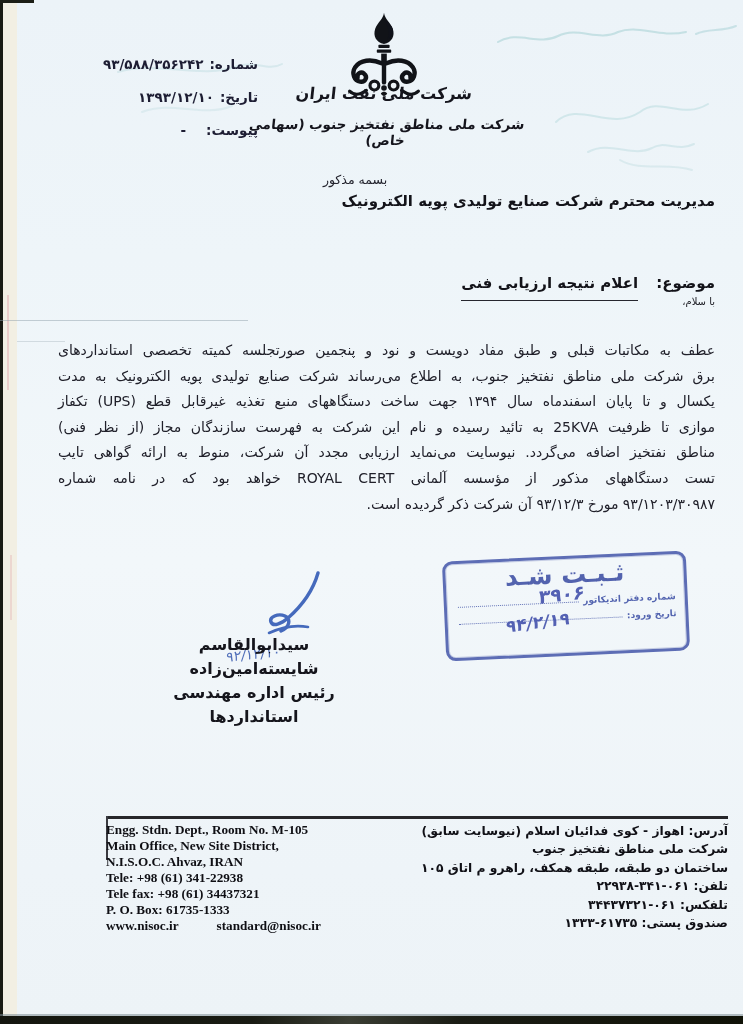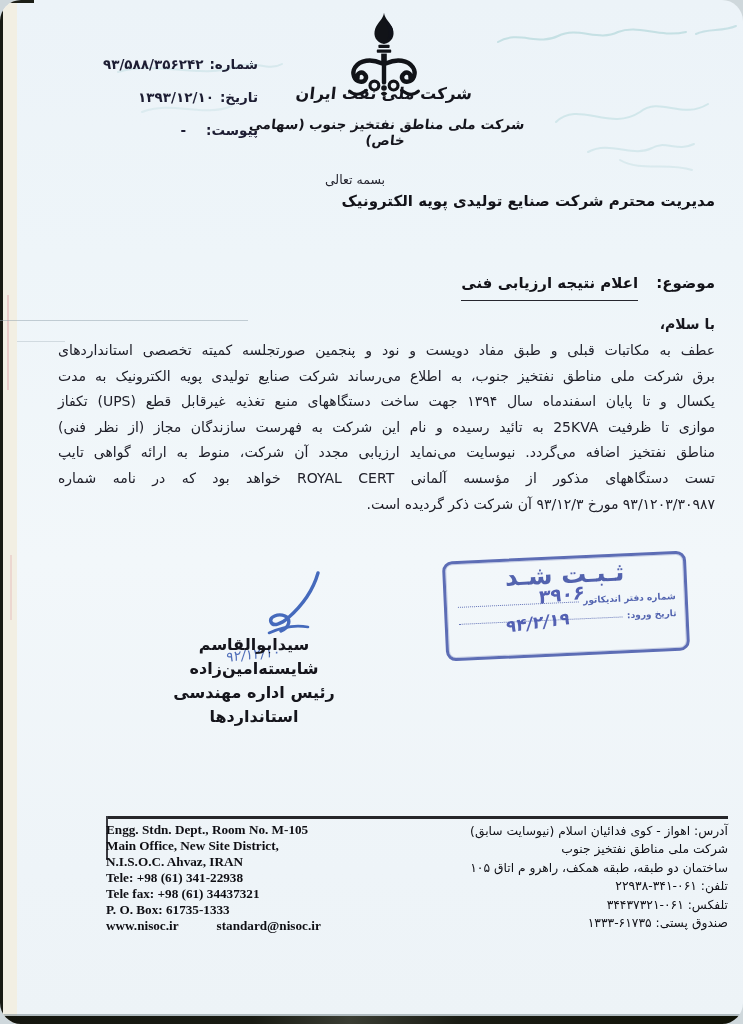--- a/index.html
+++ b/index.html
@@ -1,19 +1,19 @@
 <!DOCTYPE html>
 <html lang="fa"><head>
 <meta charset="utf-8">
 <style>
   html,body{margin:0;padding:0;background:#cfd8dc;}
   #page{
     position:relative;width:743px;height:1024px;margin:0 auto;overflow:hidden;
     background:linear-gradient(180deg,#ecf3f8 0%,#eef5f9 25%,#f2f7fa 55%,#eef4f8 85%,#edf3f7 100%);
-    font-family:"DejaVu Sans",sans-serif;color:#1c1c24;border-radius:21px;
+    font-family:"DejaVu Sans",sans-serif;color:#1c1c24;
   }
   
   .edge-left-black{position:absolute;left:0;top:0;width:3px;height:1024px;background:#181a12;}
   .edge-left-cream{position:absolute;left:3px;top:0;width:14px;height:1024px;background:#f2efe3;}
   .pink-mark1{position:absolute;left:7px;top:295px;width:2px;height:95px;background:rgba(214,120,134,.28);}
   .pink-mark2{position:absolute;left:10px;top:555px;width:2px;height:65px;background:rgba(214,120,134,.2);}
   .edge-top-dark{position:absolute;left:0;top:0;width:34px;height:3px;background:#1c1e16;}
   .edge-bottom-grey{position:absolute;left:0;bottom:8px;width:743px;height:2px;background:rgba(125,140,148,.55);}
   .edge-bottom-dark{position:absolute;left:0;bottom:0;width:743px;height:8px;
     background:linear-gradient(90deg,#14160f 0%,#191b13 34%,#3a3d33 47%,#1a1c14 62%,#101207 100%);}
@@ -30,21 +30,21 @@
   .company1{position:absolute;left:278px;top:84px;width:212px;text-align:center;direction:rtl;
     font-size:16px;font-weight:bold;transform:skewX(-6deg);color:#15151d;}
   .company2{position:absolute;left:248px;top:116px;width:276px;text-align:center;direction:rtl;
     font-size:13.5px;font-weight:bold;transform:skewX(-6deg);color:#15151d;}
   
   .bismillah{position:absolute;left:285px;top:172px;width:140px;text-align:center;direction:rtl;
     font-size:12.5px;color:#23232d;}
   .addressee{position:absolute;right:28px;top:192px;direction:rtl;font-size:15px;font-weight:bold;color:#131319;}
   .subject{position:absolute;right:28px;top:274px;direction:rtl;font-size:15px;font-weight:bold;color:#131319;}
   .subject .subject-text{border-bottom:1.6px solid #26262e;padding-bottom:8px;margin-right:18px;}
-  .salutation{position:absolute;right:28px;top:316px;direction:rtl;font-size:14px;font-weight:bold;color:#18181f;}
+  .salutation{position:absolute;right:28px;top:296px;direction:rtl;font-size:10px;font-weight:normal;color:#18181f;}
   .body{position:absolute;left:58px;right:28px;top:338px;}
   .body-line{direction:rtl;font-size:14px;line-height:25.6px;color:#20202a;
     text-align:justify;text-align-last:justify;}
   .body-line.last{text-align:right;text-align-last:auto;}
   
   .sig-stroke{position:absolute;left:262px;top:570px;width:62px;height:66px;}
   .sig-block{position:absolute;left:138px;top:633px;width:232px;text-align:center;direction:rtl;
     font-size:16px;font-weight:bold;color:#15151c;line-height:24px;}
   .sig-date{position:absolute;left:226px;top:646px;font-size:14px;color:#3558ae;opacity:.85;
     transform:rotate(-6deg) skewX(-8deg);direction:ltr;}
@@ -62,21 +62,21 @@
   .stamp-hand2{position:absolute;left:58px;top:52px;font-size:17px;color:#3a49a8;
     transform:rotate(-5deg) skewX(-10deg);direction:ltr;font-weight:bold;opacity:.9;}
   
   .footer-rule{position:absolute;left:106px;top:816px;width:622px;height:2.6px;background:#26262a;}
   .footer-tick{position:absolute;left:106px;top:816px;width:1.6px;height:44px;background:#3a3a40;}
   .footer-en{position:absolute;left:106px;top:822px;width:310px;
     font-family:"Liberation Serif","DejaVu Serif",serif;font-weight:bold;font-size:13.2px;
     line-height:16px;color:#0f0f14;}
   .footer-en .web-row span{margin-right:38px;}
   .footer-fa{position:absolute;right:15px;top:822px;width:330px;direction:rtl;
-    font-size:12.3px;font-weight:normal;line-height:18.4px;color:#101016;}
+    font-size:12.3px;font-weight:bold;line-height:18.4px;color:#101016;}
 </style>
 </head>
 <body>
 
 <div id="page">
 
   <div class="edge-left-black"></div>
   <div class="edge-left-cream"></div>
   <div class="pink-mark1"></div>
   <div class="pink-mark2"></div>
@@ -129,21 +129,21 @@
     </g>
     <g fill="#111318">
       <circle cx="50" cy="95" r="3.5"></circle>
       <path d="M46,102 C48,106 52,106 54,102 C52,99 48,99 46,102 Z"></path>
     </g>
   </svg>
 
   <div class="company1">شرکت ملی نفت ایران</div>
   <div class="company2">شرکت ملی مناطق نفتخیز جنوب (سهامی خاص)</div>
 
-  <div class="bismillah">بسمه تعالی</div>
+  <div class="bismillah">بسمه مذکور</div>
   <div class="addressee">مدیریت محترم شرکت صنایع تولیدی پویه الکترونیک</div>
 
   <div class="subject">
     <span>موضوع:</span><span class="subject-text">اعلام نتیجه ارزیابی فنی</span>
   </div>
 
   <div class="salutation">با سلام،</div>
 
   <div class="body">
     <div class="body-line">عطف به مکاتبات قبلی و طبق مفاد دویست و نود و پنجمین صورتجلسه کمیته تخصصی استانداردهای</div>

